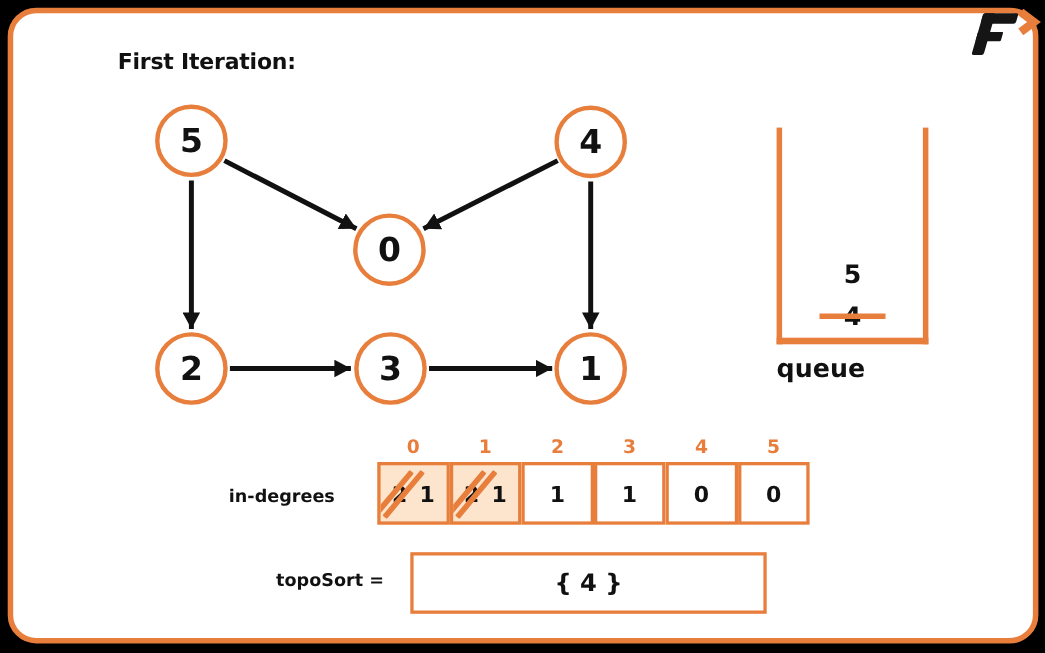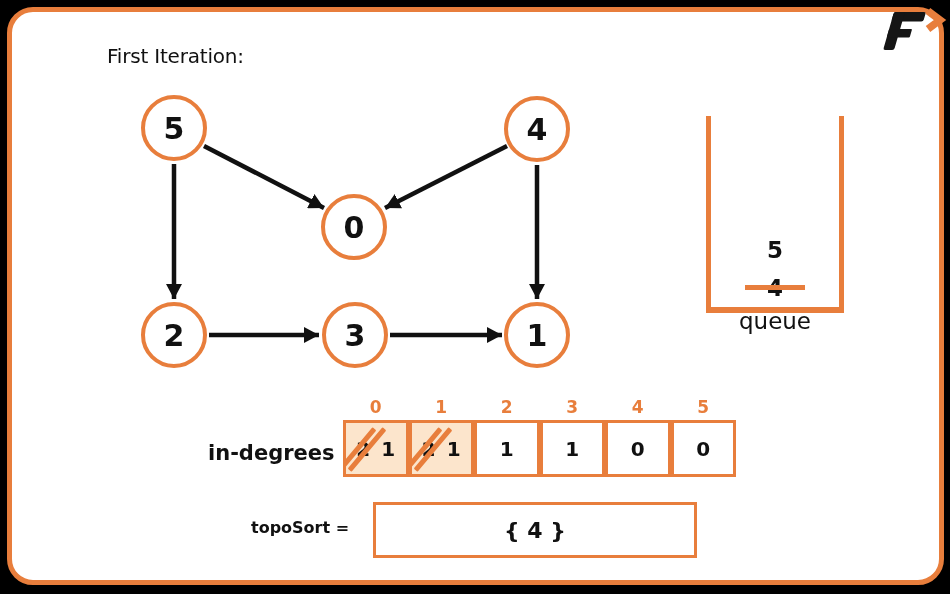--- a/index.html
+++ b/index.html
@@ -17,21 +17,21 @@
   }
   .card{
     position:absolute;
     left:7px;top:7px;width:937px;height:578px;
     background:#fff;
     border:5px solid var(--accent);
     border-radius:26px;
   }
   .page-title{
     position:absolute;left:107px;top:44px;
-    font-size:20px;font-weight:400;color:var(--ink);
+    font-size:20px;font-weight:700;color:var(--ink);
     letter-spacing:-0.2px;
   }
   
   .logo{position:absolute;left:878px;top:8px;width:70px;height:46px;}
   
   .edges{position:absolute;left:0;top:0;width:950px;height:594px;pointer-events:none;}
   .node{
     position:absolute;width:66px;height:66px;border-radius:50%;
     background:#fff;border:4px solid var(--accent);
     display:flex;align-items:center;justify-content:center;
@@ -48,27 +48,27 @@
   }
   .queue-item{
     position:relative;height:38px;line-height:38px;text-align:center;
     font-size:23px;font-weight:700;color:var(--ink);
   }
   .queue-item.removed .strike{
     position:absolute;left:50%;margin-left:-30px;top:16px;
     width:60px;height:5px;background:var(--accent);
   }
   .queue-label{
-    position:absolute;left:706px;top:308px;width:138px;
-    text-align:center;font-size:23px;font-weight:400;color:var(--ink);
+    position:absolute;left:706px;top:323px;width:138px;
+    text-align:left;font-size:23px;font-weight:700;color:var(--ink);
   }
   
   .indeg-label{
     position:absolute;left:208px;top:441px;
-    font-size:21px;font-weight:700;color:var(--ink);
+    font-size:16px;font-weight:700;color:var(--ink);
   }
   .idx-row{
     position:absolute;left:343px;top:397px;display:flex;
   }
   .idx-row .idx{
     width:65.5px;text-align:center;
     font-size:17px;font-weight:700;color:var(--accent);
   }
   .cells{
     position:absolute;left:343px;top:420px;display:flex;

